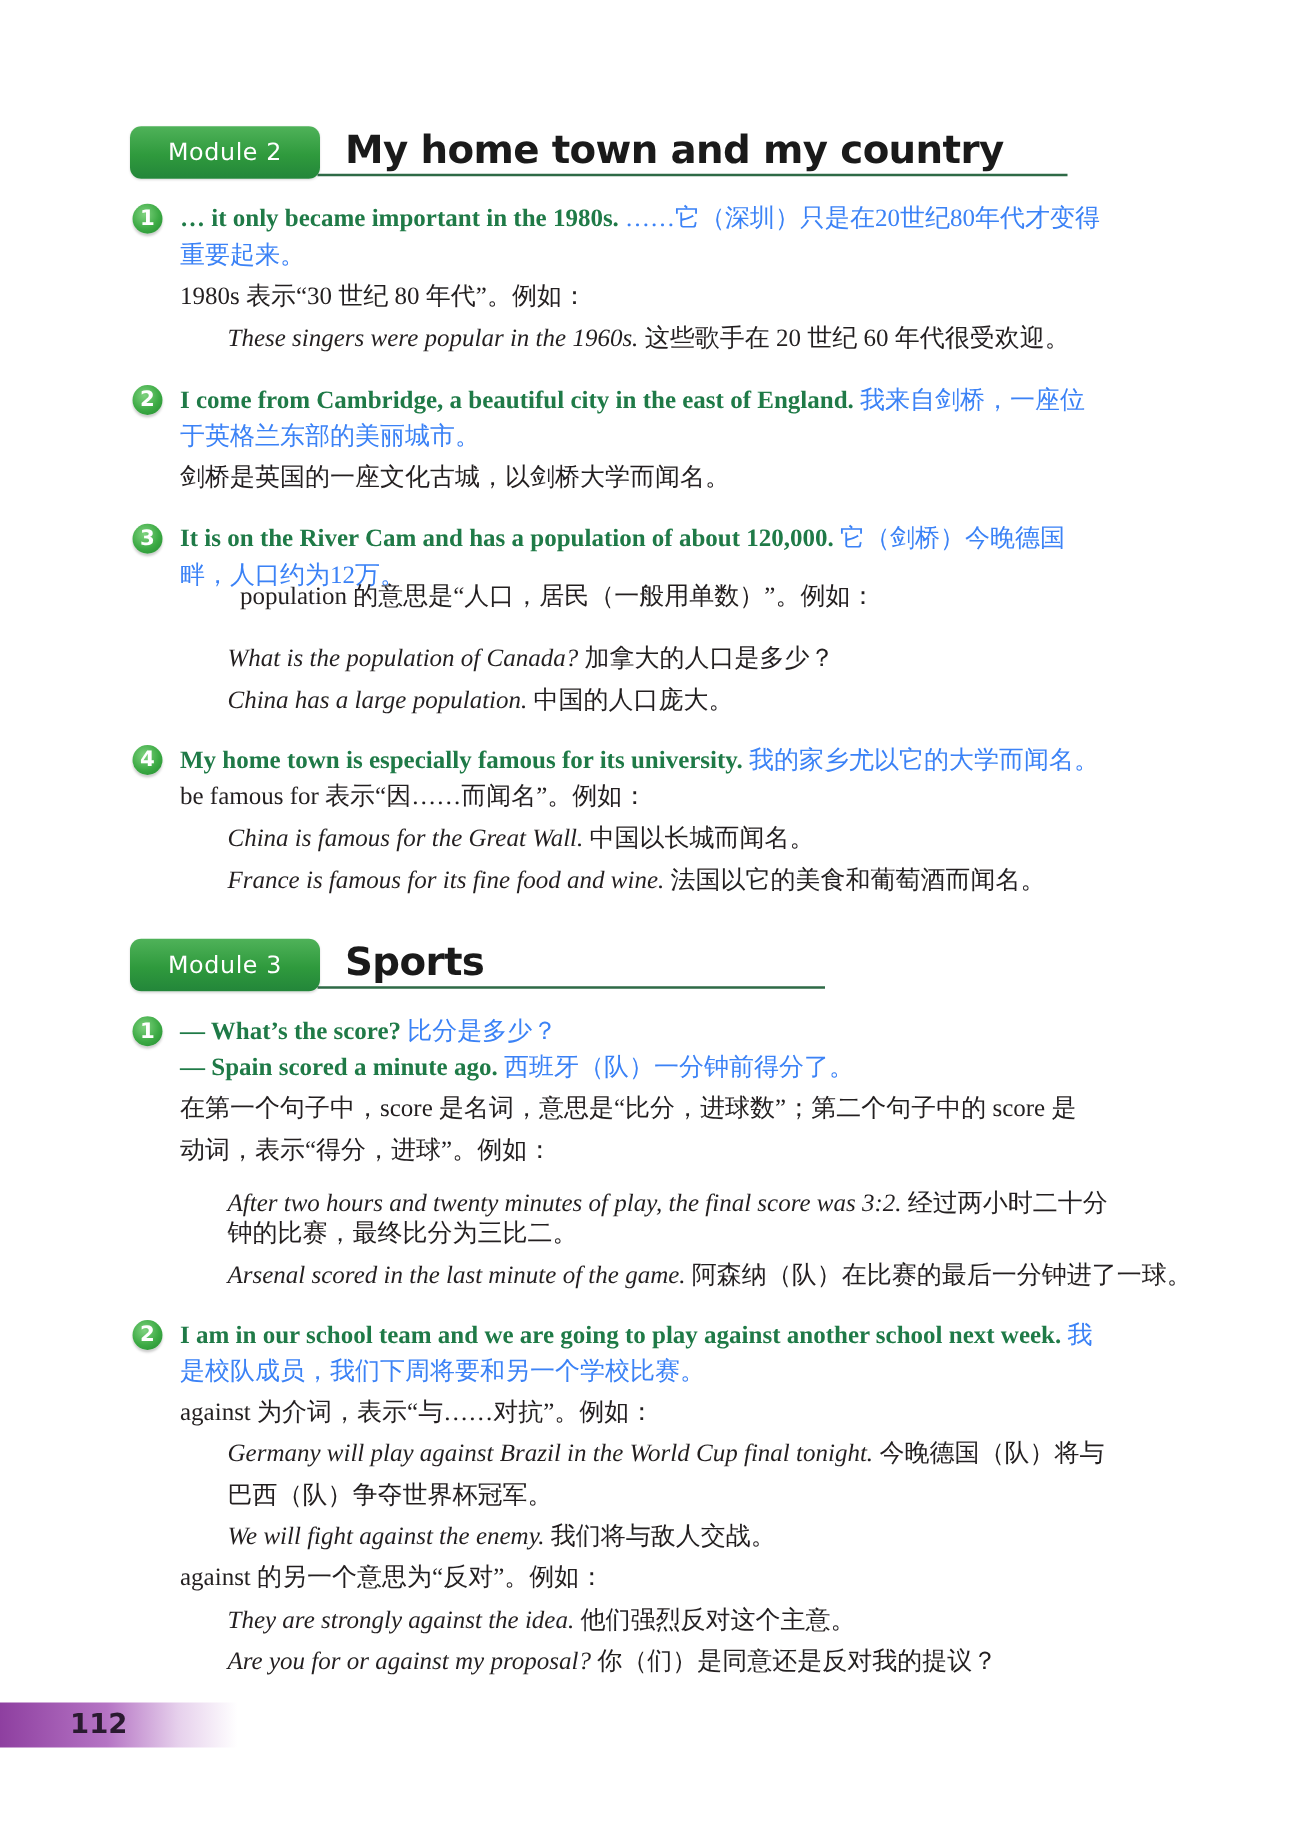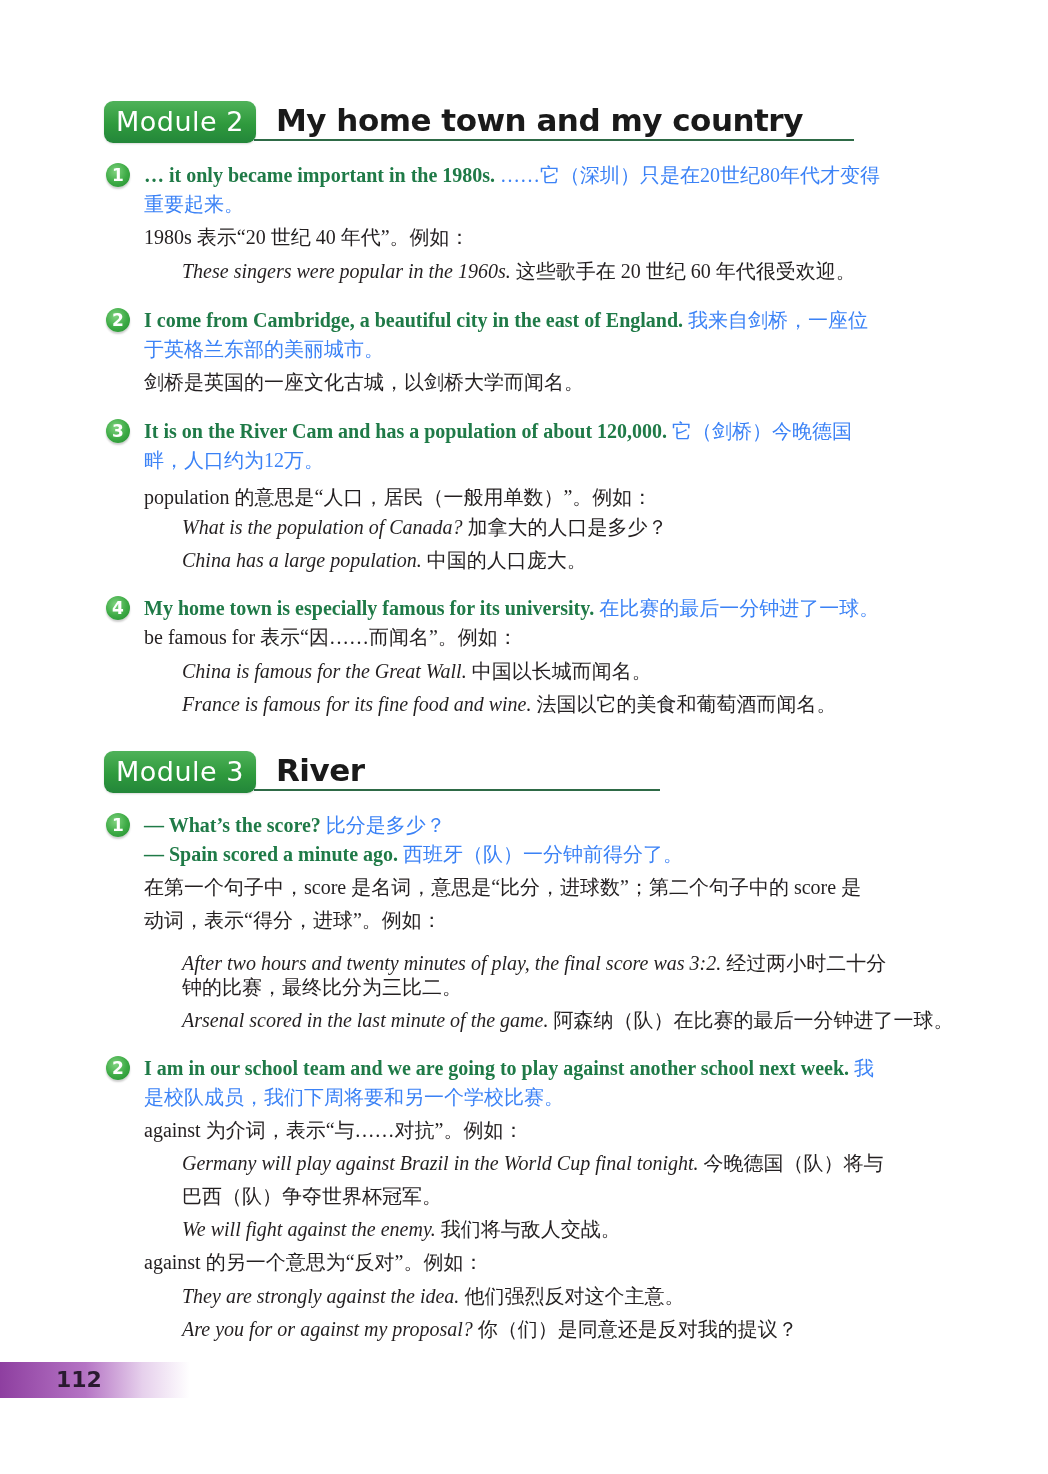--- a/index.html
+++ b/index.html
@@ -7,21 +7,21 @@
     width: 1048px; height: 1474px; background: #ffffff; position: relative; overflow: hidden;
     font-family: "Liberation Serif", "DejaVu Serif", serif; color: #231f20;
   }
   .page { position: absolute; left: 0; top: 0; width: 1048px; height: 1474px; }
 
   .module-header { position: absolute; left: 104px; height: 44px; }
   .module-badge {
     position: absolute; left: 0; top: 0; height: 42px; width: 152px;
     background: linear-gradient(180deg, #4fb259 0%, #2f9a3d 55%, #23863a 100%);
     border-radius: 9px; color: #ffffff;
-    font-family: "DejaVu Sans", sans-serif; font-size: 27px; line-height: 42px;
+    font-family: "DejaVu Sans", sans-serif; font-size: 19px; line-height: 42px;
     text-align: center; letter-spacing: 0.5px;
     box-shadow: 0 1px 2px rgba(0,0,0,0.15);
   }
   .module-title {
     position: absolute; left: 172px; top: -2px;
     font-family: "DejaVu Sans", sans-serif; font-weight: bold; font-size: 31px; color: #1a1a1a;
     line-height: 42px; white-space: nowrap; letter-spacing: -0.5px;
   }
   .module-rule { position: absolute; left: 150px; top: 38px; height: 2px; background: #2e6a46; }
 
@@ -64,68 +64,68 @@
     <div class="module-rule" style="width:600px;"></div>
     <div class="module-title">My home town and my country</div>
   </div>
 
   <div class="item" style="top:160px;">
     <div class="num-icon">1</div>
     <div class="line" style="top:0;">
       <span class="en-bold">… it only became important in the 1980s.</span><span class="zh-green"> ……它（深圳）只是在20世纪80年代才变得</span>
     </div>
     <div class="line zh-green" style="top:29px;">重要起来。</div>
-    <div class="line zh" style="top:62px;">1980s 表示“20 世纪 40 年代”。例如：</div>
+    <div class="line zh" style="top:62px;">1980s 表示“30 世纪 80 年代”。例如：</div>
     <div class="line ex" style="top:96px;">
       <span>These singers were popular in the 1960s.</span><span class="zh"> 这些歌手在 20 世纪 60 年代很受欢迎。</span>
     </div>
   </div>
 
   <div class="item" style="top:305px;">
     <div class="num-icon">2</div>
     <div class="line" style="top:0;">
       <span class="en-bold">I come from Cambridge, a beautiful city in the east of England.</span><span class="zh-green"> 我来自剑桥，一座位</span>
     </div>
     <div class="line zh-green" style="top:29px;">于英格兰东部的美丽城市。</div>
     <div class="line zh" style="top:62px;">剑桥是英国的一座文化古城，以剑桥大学而闻名。</div>
   </div>
 
   <div class="item" style="top:416px;">
     <div class="num-icon">3</div>
     <div class="line" style="top:0;">
       <span class="en-bold">It is on the River Cam and has a population of about 120,000.</span><span class="zh-green"> 它（剑桥）今晚德国</span>
     </div>
     <div class="line zh-green" style="top:29px;">畔，人口约为12万。</div>
-    <div class="line zh" style="top:66px;">population 的意思是“人口，居民（一般用单数）”。例如：</div>
+    <div class="line zh" style="top:46px;margin-left:48px;">population 的意思是“人口，居民（一般用单数）”。例如：</div>
     <div class="line ex" style="top:96px;">
       <span>What is the population of Canada?</span><span class="zh"> 加拿大的人口是多少？</span>
     </div>
     <div class="line ex" style="top:129px;">
       <span>China has a large population.</span><span class="zh"> 中国的人口庞大。</span>
     </div>
   </div>
 
   <div class="item" style="top:593px;">
     <div class="num-icon">4</div>
     <div class="line" style="top:0;">
-      <span class="en-bold">My home town is especially famous for its university.</span><span class="zh-green"> 在比赛的最后一分钟进了一球。</span>
+      <span class="en-bold">My home town is especially famous for its university.</span><span class="zh-green"> 我的家乡尤以它的大学而闻名。</span>
     </div>
     <div class="line zh" style="top:29px;">be famous for 表示“因……而闻名”。例如：</div>
     <div class="line ex" style="top:63px;">
       <span>China is famous for the Great Wall.</span><span class="zh"> 中国以长城而闻名。</span>
     </div>
     <div class="line ex" style="top:96px;">
       <span>France is famous for its fine food and wine.</span><span class="zh"> 法国以它的美食和葡萄酒而闻名。</span>
     </div>
   </div>
 
   <div class="module-header" style="top:751px;">
     <div class="module-badge">Module 3</div>
     <div class="module-rule" style="width:406px;"></div>
-    <div class="module-title">River</div>
+    <div class="module-title">Sports</div>
   </div>
 
   <div class="item" style="top:810px;">
     <div class="num-icon">1</div>
     <div class="line" style="top:0;">
       <span class="en-bold">— What’s the score?</span><span class="zh-green"> 比分是多少？</span>
     </div>
     <div class="line" style="top:29px;">
       <span class="en-bold">— Spain scored a minute ago.</span><span class="zh-green"> 西班牙（队）一分钟前得分了。</span>
     </div>

